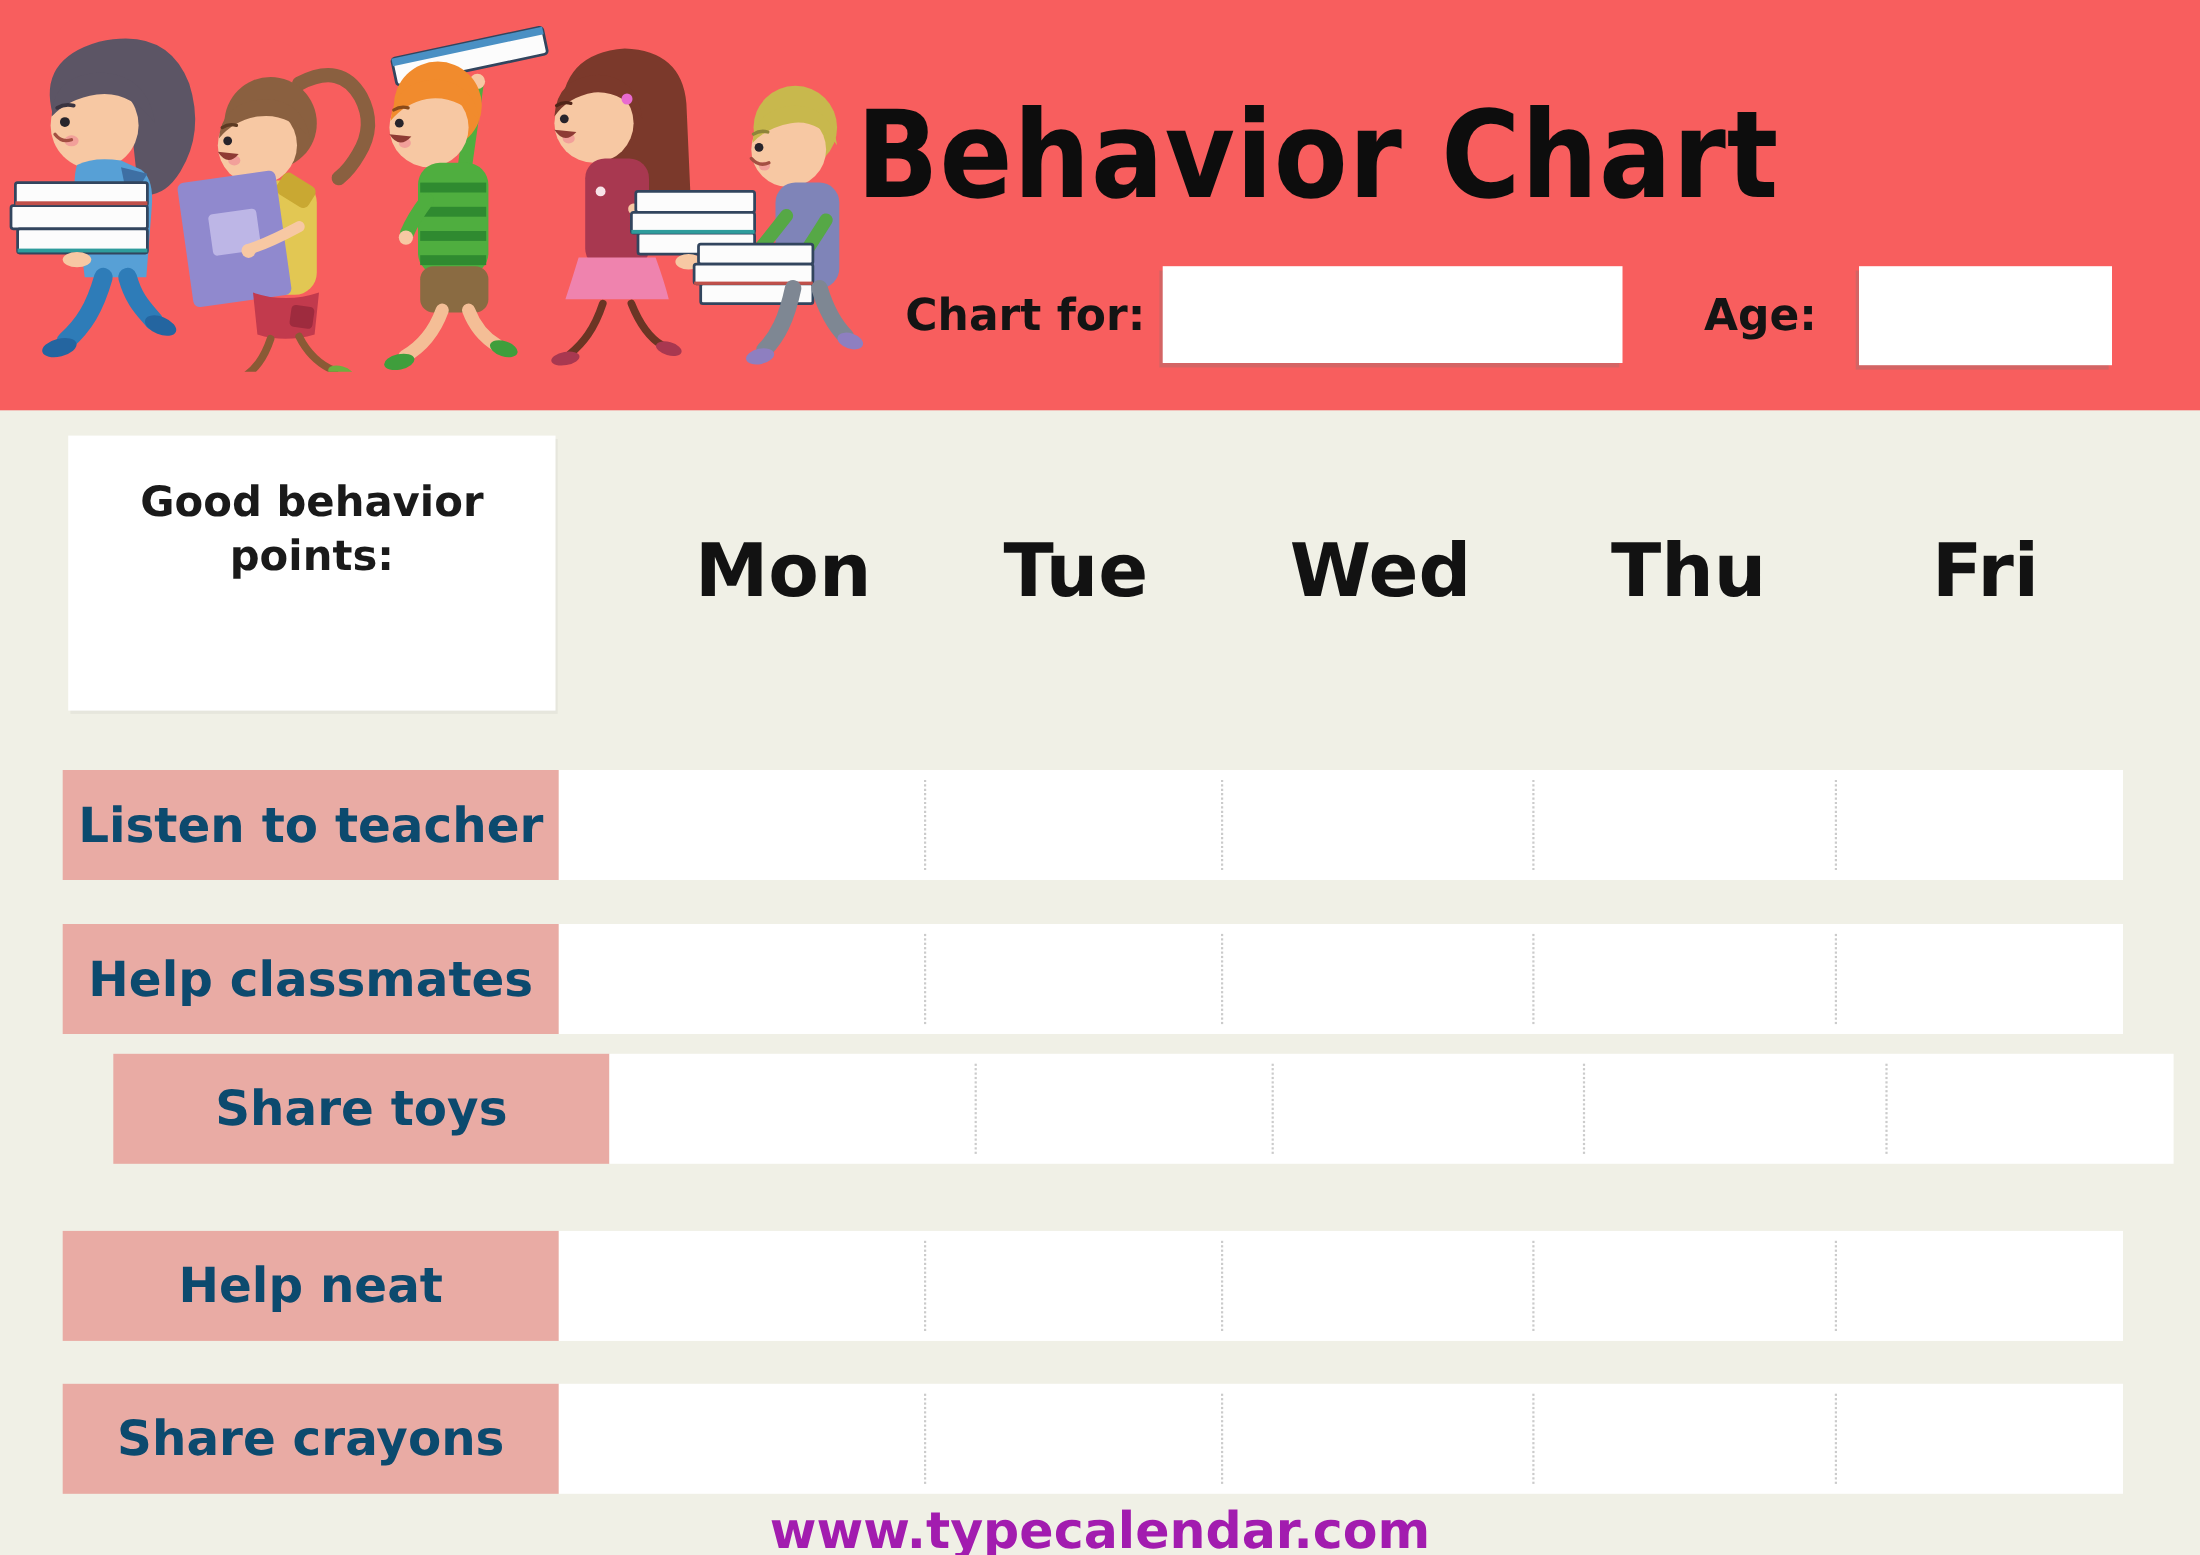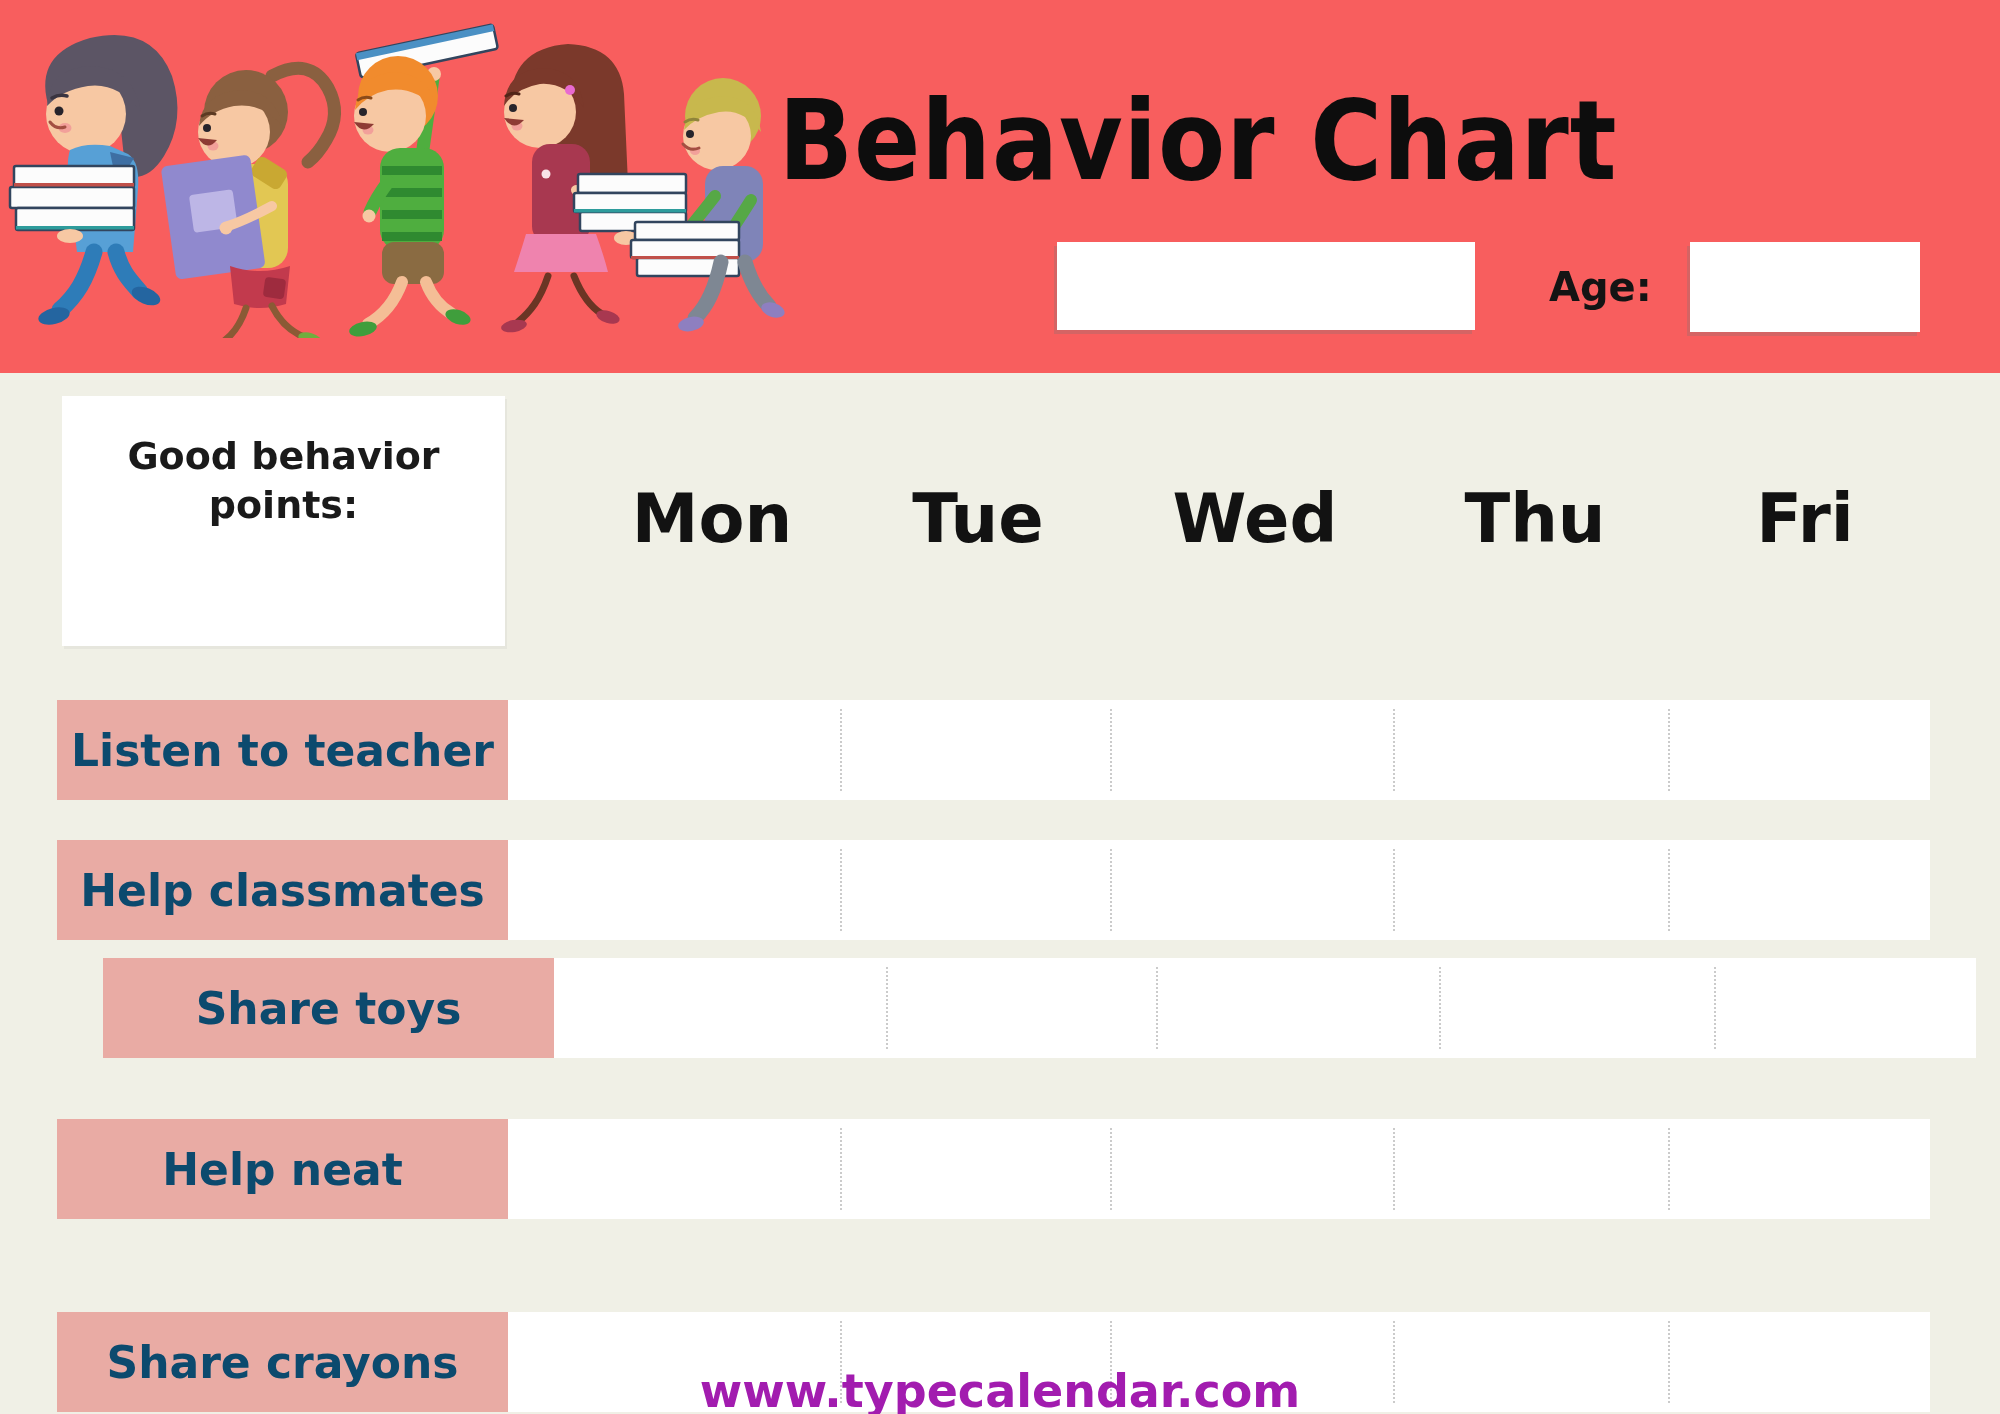--- a/index.html
+++ b/index.html
@@ -28,21 +28,21 @@
               padding:36px 30px 0 30px;}
   .corner-box span{font-size:38px;font-weight:bold;line-height:1.3;color:#1A1A1A;}
 
   
   .day{position:absolute;top:486px;transform:translateX(-50%);line-height:1;
        font-size:67px;font-weight:bold;color:#121212;white-space:nowrap;}
   .day-0{left:712px;} .day-1{left:978px;} .day-2{left:1255px;} .day-3{left:1535px;} .day-4{left:1805px;}
 
   
   .row{position:absolute;left:57px;width:1873px;height:100px;}
-  .row-0{top:700px;} .row-1{top:840px;} .row-2{top:958px;margin-left:46px;} .row-3{top:1119px;} .row-4{top:1312px;}
+  .row-0{top:700px;} .row-1{top:840px;} .row-2{top:958px;margin-left:46px;} .row-3{top:1119px;} .row-4{top:1258px;}
   .row-label{position:absolute;left:0;top:0;width:451px;height:100%;background:#E9ABA4;
              display:flex;align-items:center;justify-content:center;
              font-size:44px;font-weight:bold;color:#0c4a6e;white-space:nowrap;}
   .row-cells{position:absolute;left:451px;top:0;width:1422px;height:100%;background:#FFFFFF;
              display:flex;}
   .cell{position:relative;height:100%;}
   .cell-0{width:333px;} .cell-1{width:270px;} .cell-2{width:283px;} .cell-3{width:275px;} .cell-4{width:261px;}
   .cell + .cell::before{content:"";position:absolute;left:-1px;top:9px;bottom:9px;
                         border-left:2px dotted #CBCBCB;}
 
@@ -185,20 +185,21 @@
         <rect x="-32" y="186" width="108" height="3" fill="#C0504A"></rect>
         <path d="M58 192 C52 220 44 236 32 248" stroke="#7E8793" stroke-width="15" stroke-linecap="round" fill="none"></path>
         <path d="M82 192 C88 212 96 226 106 236" stroke="#7E8793" stroke-width="15" stroke-linecap="round" fill="none"></path>
         <ellipse cx="28" cy="254" rx="13" ry="7" fill="#8E7FC0" transform="rotate(-12 28 254)"></ellipse>
         <ellipse cx="110" cy="240" rx="12" ry="7" fill="#8E7FC0" transform="rotate(18 110 240)"></ellipse>
       </g>
     </svg>
 
     <h1 class="title">Behavior Chart</h1>
 
+    <div class="banner-field lbl-chartfor">Chart for:</div>
     <input class="fill-box box-chartfor" type="text" value="" style="">
 
     <div class="banner-field lbl-age">Age:</div>
     <input class="fill-box box-age" type="text" value="" style="">
   </header>
 
   <main>
 
     <div class="corner-box">
       <span>Good behavior points:</span>

